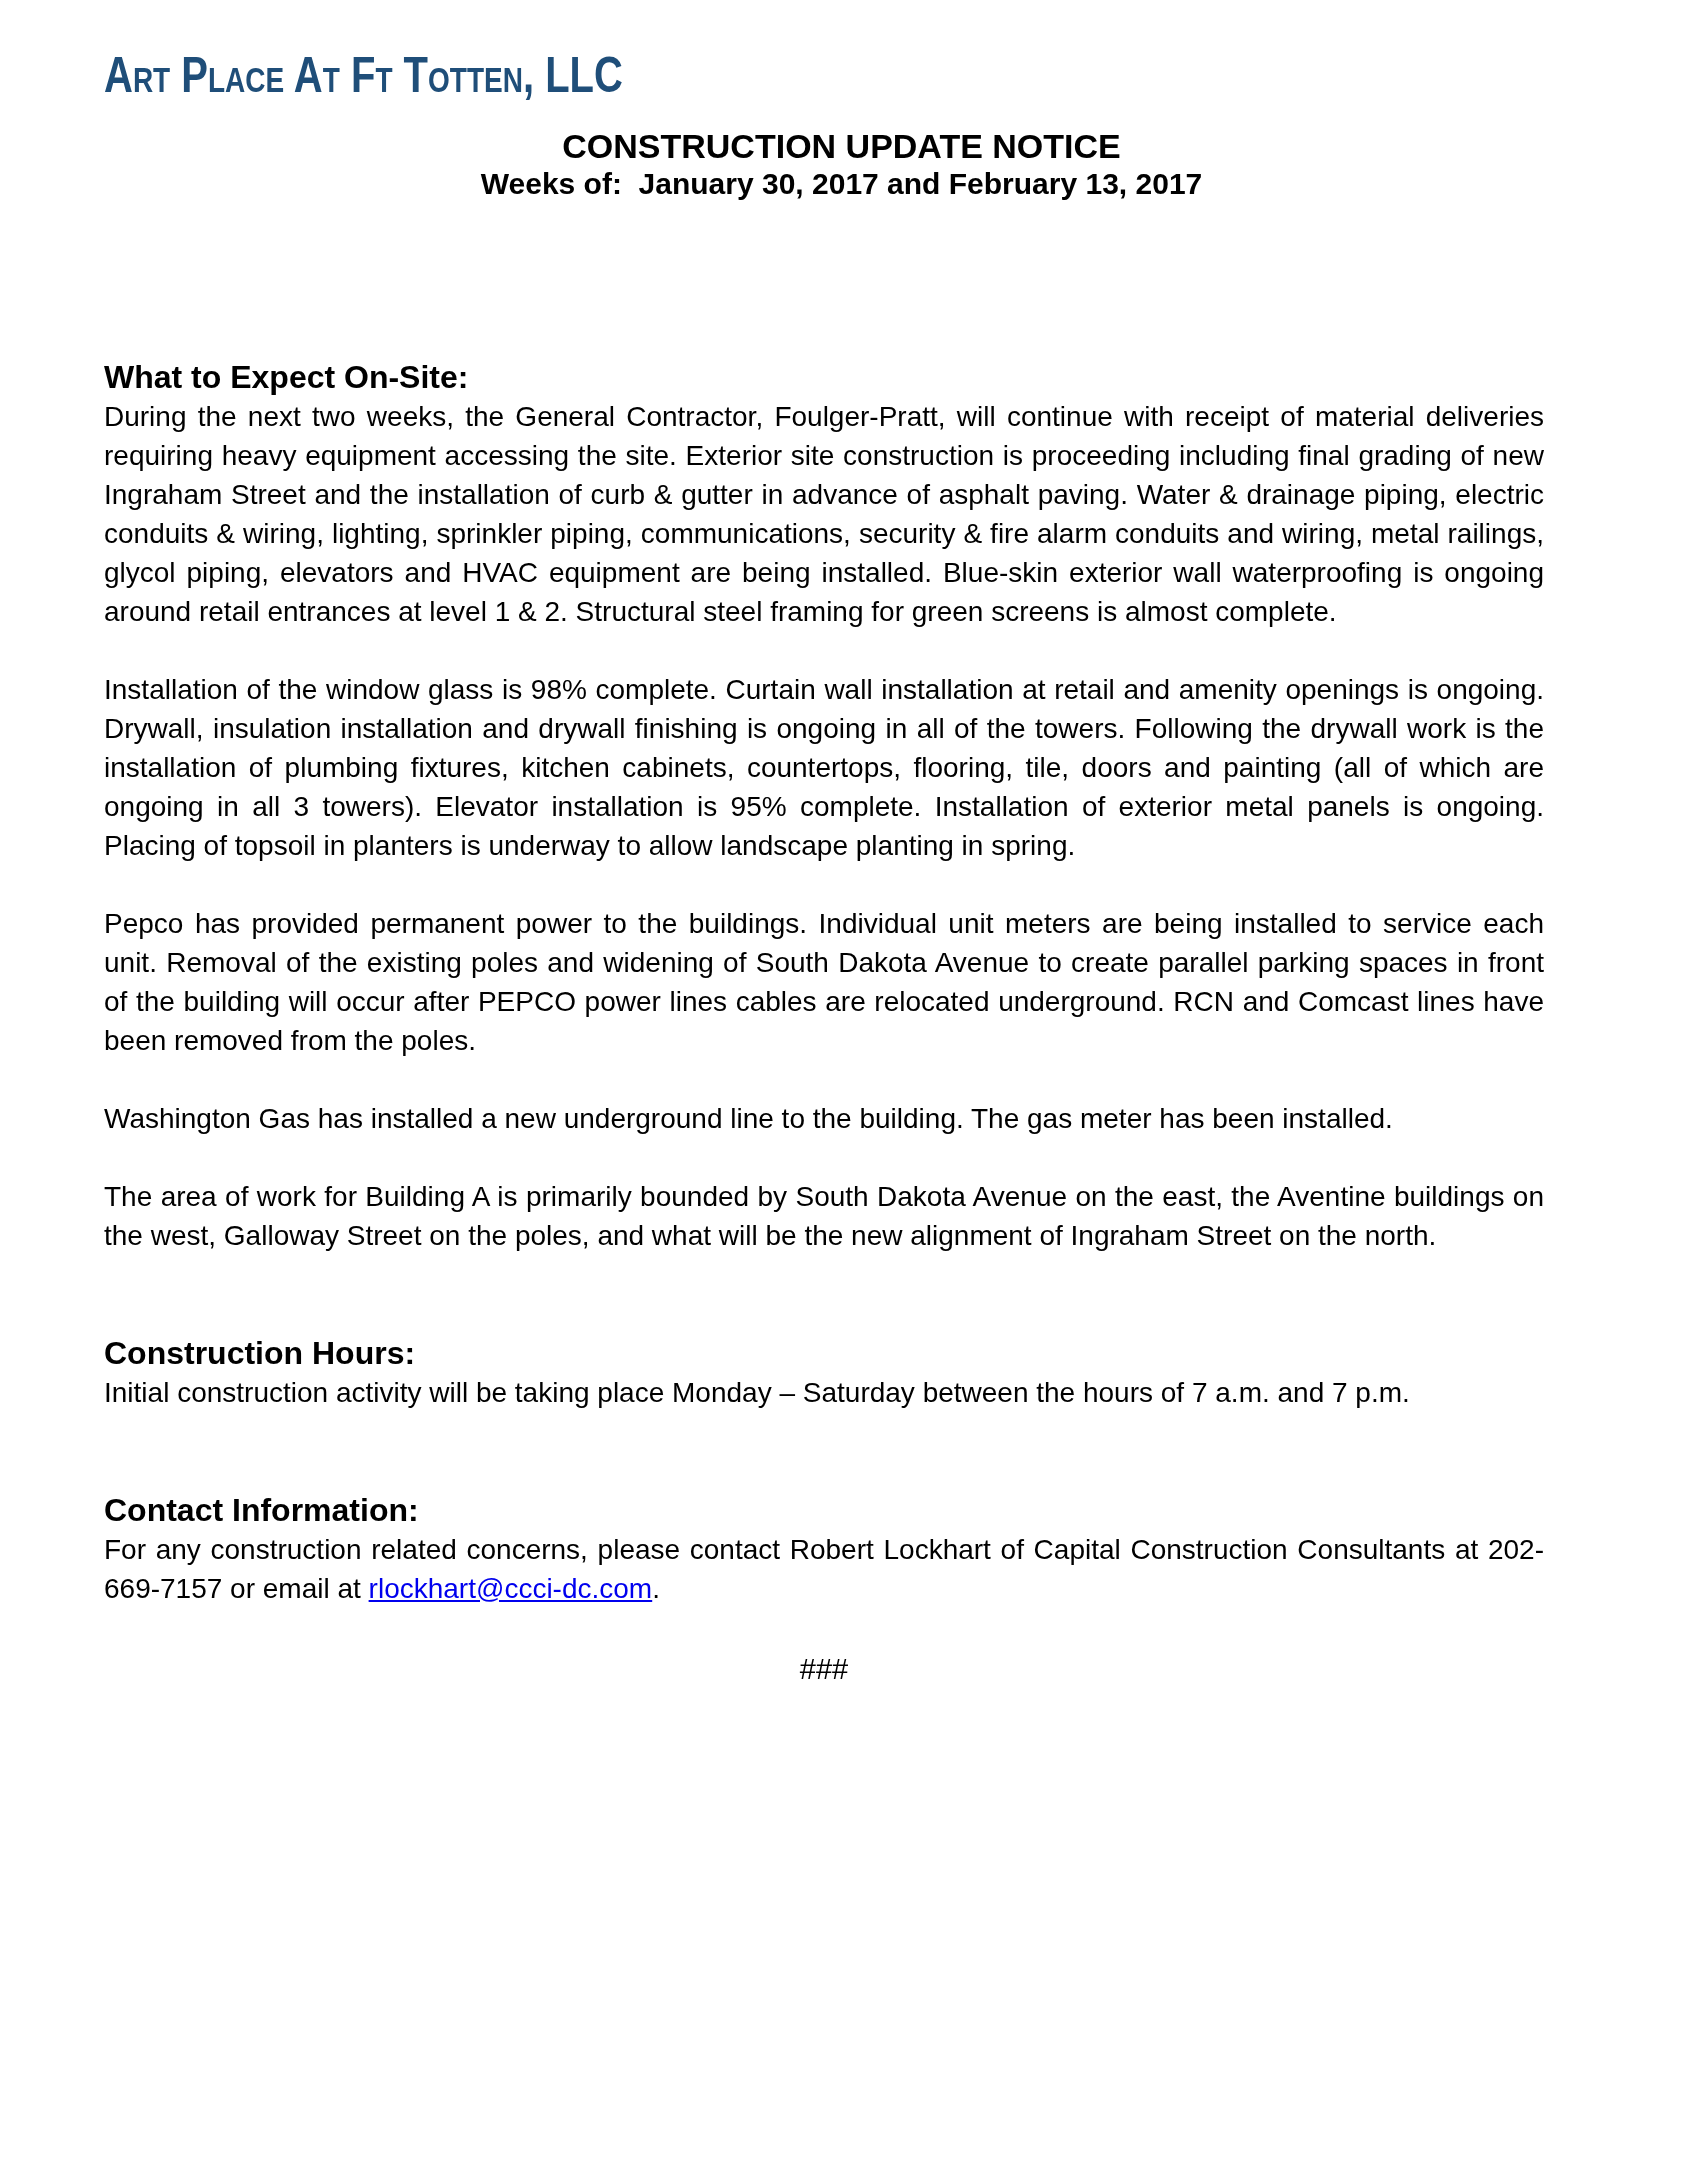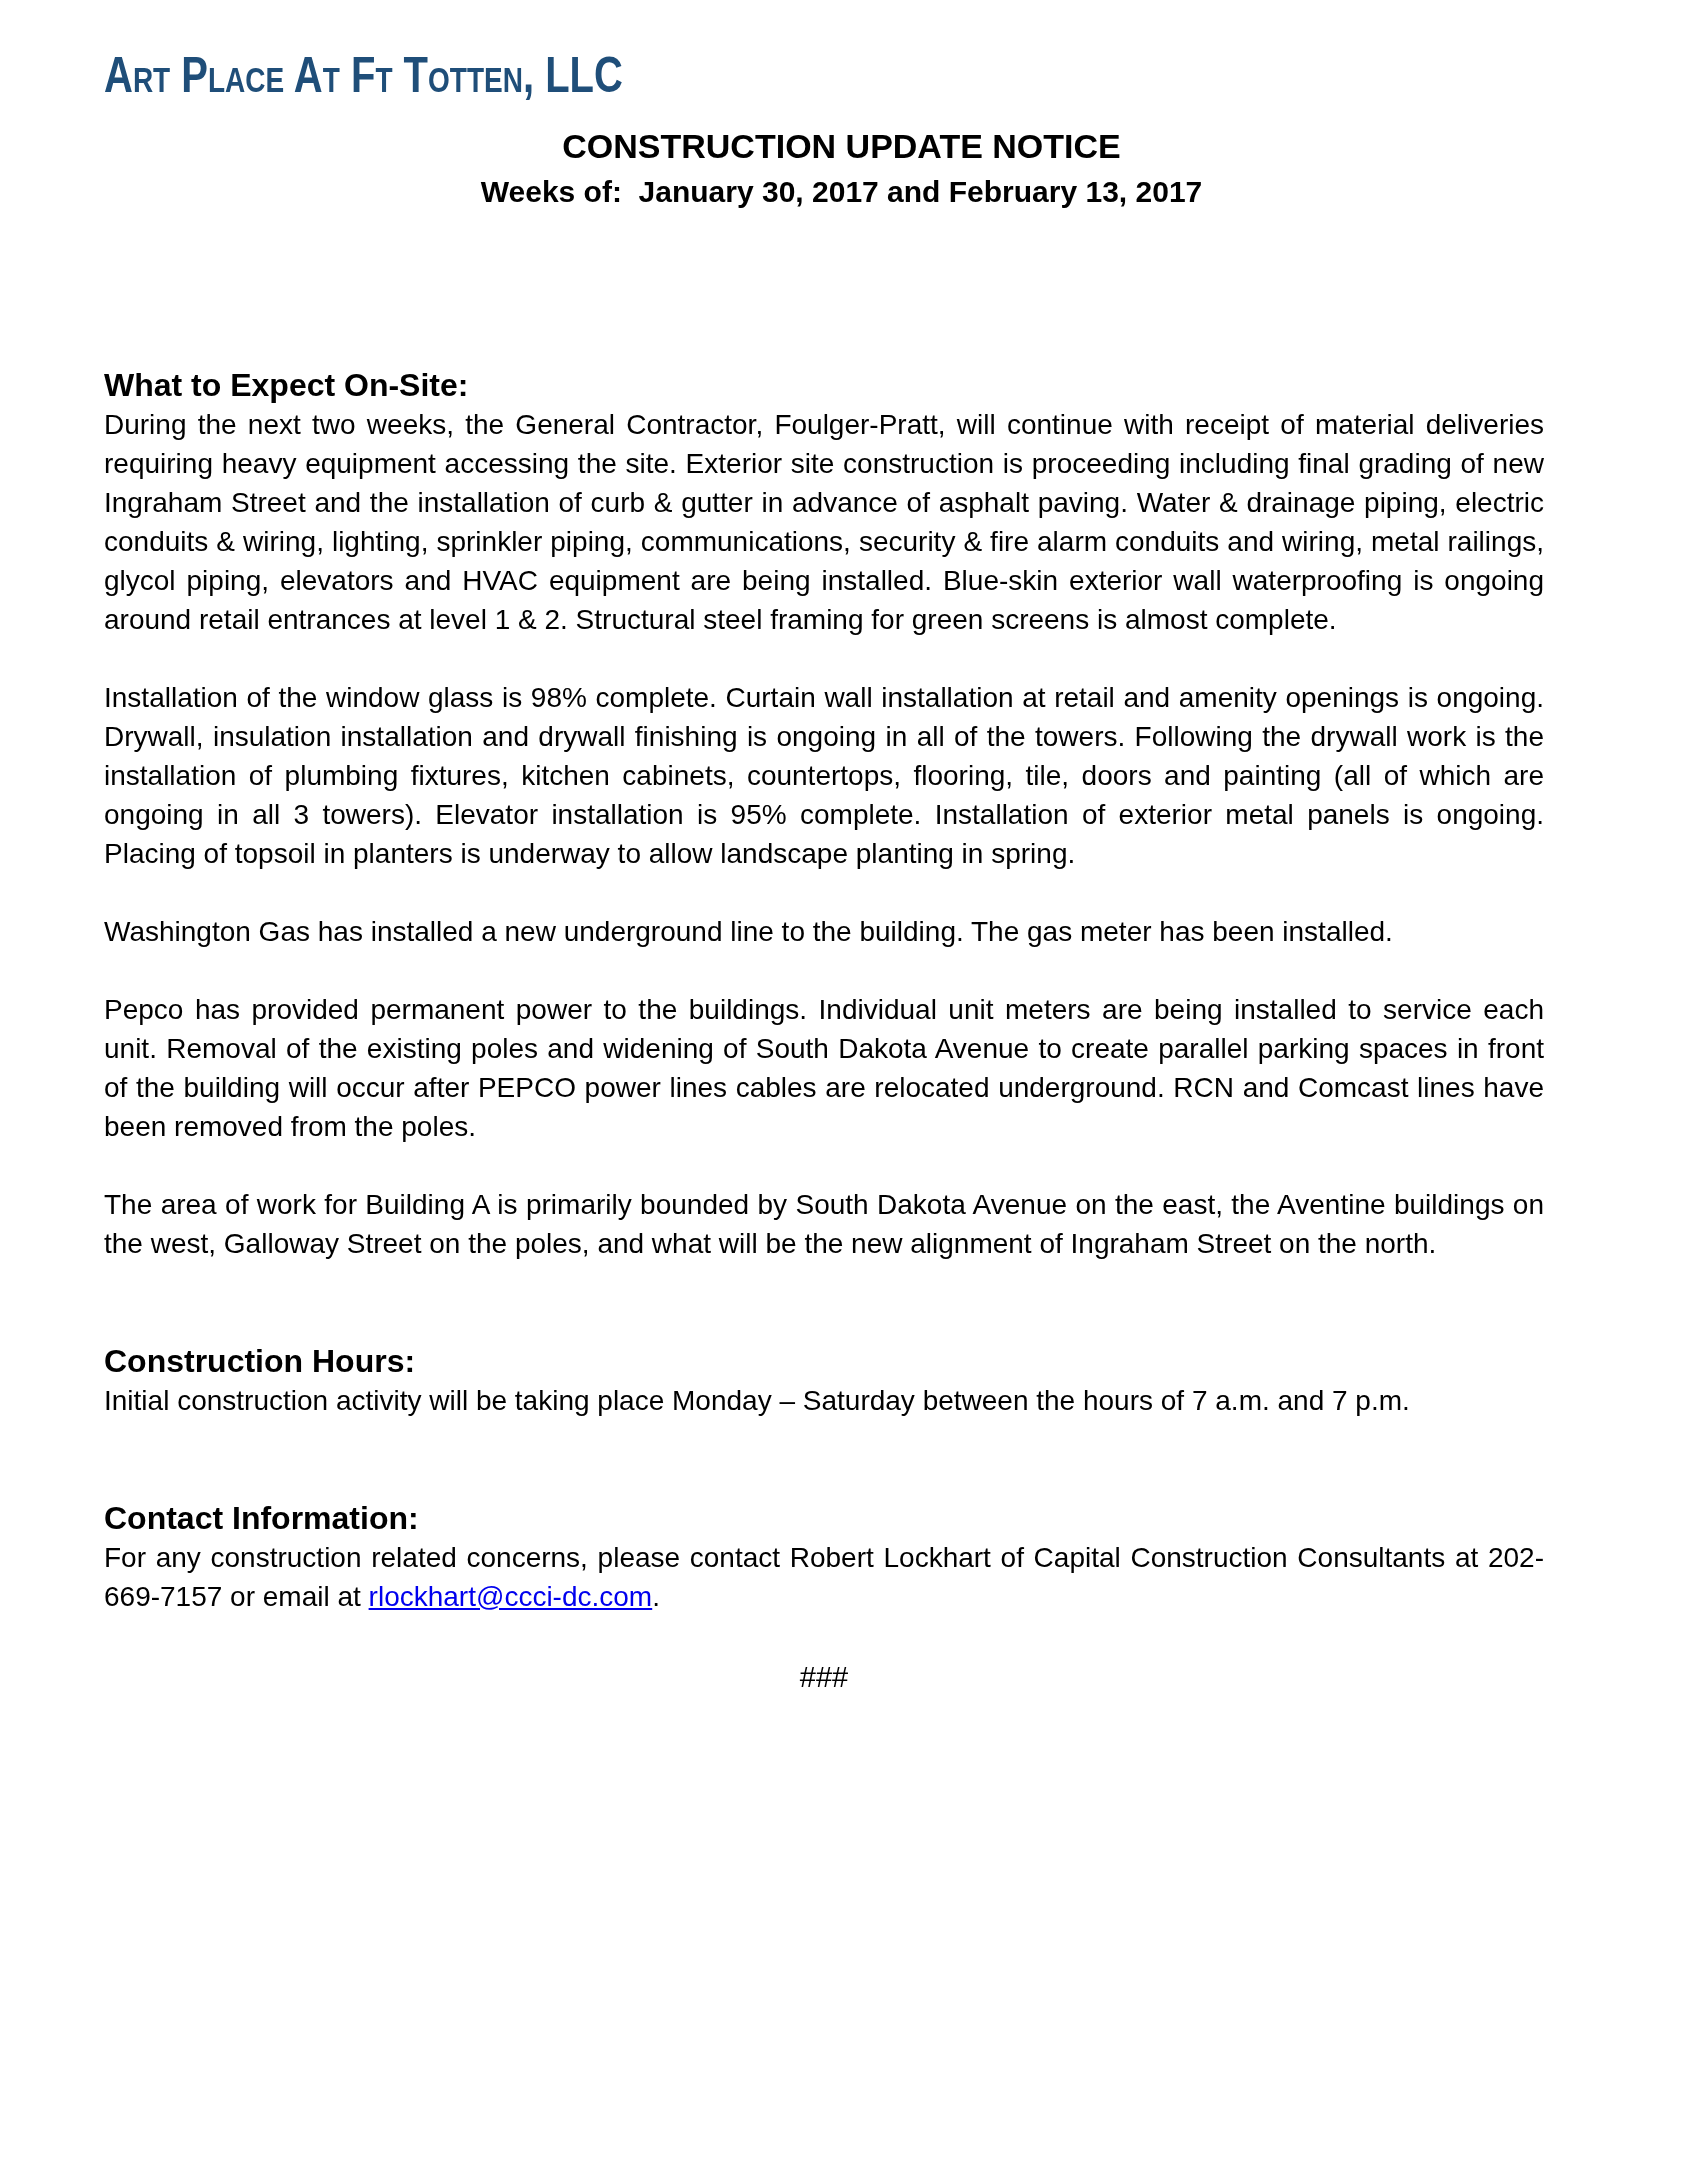--- a/index.html
+++ b/index.html
@@ -34,21 +34,21 @@
   .doc-title {
     font-size: 34px;
     font-weight: bold;
     line-height: 40px;
     margin: 0;
   }
   .doc-subtitle {
     font-size: 30px;
     font-weight: bold;
     line-height: 36px;
-    margin: 8px;
+    margin: 0;
   }
   .content {
     margin: 0 139px 0 104px;
     font-size: 28px;
     line-height: 39px;
   }
   .section-expect { margin-top: 156px; }
   .section-hours { margin-top: 79px; }
   .section-contact { margin-top: 79px; }
   .section-heading {
@@ -84,22 +84,22 @@
     <div class="doc-subtitle">Weeks of:&nbsp; January 30, 2017 and February 13, 2017</div>
   </div>
 
   <div class="content">
 
     <div class="section-expect">
       <h3 class="section-heading">What to Expect On-Site:</h3>
       <div>
           <p class="para">During the next two weeks, the General Contractor, Foulger-Pratt, will continue with receipt of material deliveries requiring heavy equipment accessing the site.  Exterior site construction is proceeding including final grading of new Ingraham Street and the installation of curb &amp; gutter in advance of asphalt paving.  Water &amp; drainage piping, electric conduits &amp; wiring, lighting, sprinkler piping, communications, security &amp; fire alarm conduits and wiring, metal railings, glycol piping, elevators and HVAC equipment are being installed.  Blue-skin exterior wall waterproofing is ongoing around retail entrances at level 1 &amp; 2.  Structural steel framing for green screens is almost complete.</p>
           <p class="para">Installation of the window glass is 98% complete.  Curtain wall installation at retail and amenity openings is ongoing.  Drywall, insulation installation and drywall finishing is ongoing in all of the towers.  Following the drywall work is the installation of plumbing fixtures, kitchen cabinets, countertops, flooring, tile, doors and painting (all of which are ongoing in all 3 towers).  Elevator installation is 95% complete.  Installation of exterior metal panels is ongoing.  Placing of topsoil in planters is underway to allow landscape planting in spring.</p>
+          <p class="para">Pepco has provided permanent power to the buildings.  Individual unit meters are being installed to service each unit.  Removal of the existing poles and widening of South Dakota Avenue to create parallel parking spaces in front of the building will occur after PEPCO power lines cables are relocated underground.  RCN and Comcast lines have been removed from the poles.</p>
           <p class="para">Washington Gas has installed a new underground line to the building.  The gas meter has been installed.</p>
-          <p class="para">Pepco has provided permanent power to the buildings.  Individual unit meters are being installed to service each unit.  Removal of the existing poles and widening of South Dakota Avenue to create parallel parking spaces in front of the building will occur after PEPCO power lines cables are relocated underground.  RCN and Comcast lines have been removed from the poles.</p>
           <p class="para">The area of work for Building A is primarily bounded by South Dakota Avenue on the east, the Aventine buildings on the west, Galloway Street on the poles, and what will be the new alignment of Ingraham Street on the north.</p>
         </div>
     </div>
 
     <div class="section-hours">
       <h3 class="section-heading">Construction Hours:</h3>
       <p class="para">Initial construction activity will be taking place Monday – Saturday between the hours of 7 a.m. and 7 p.m.</p>
     </div>
 
     <div class="section-contact">

